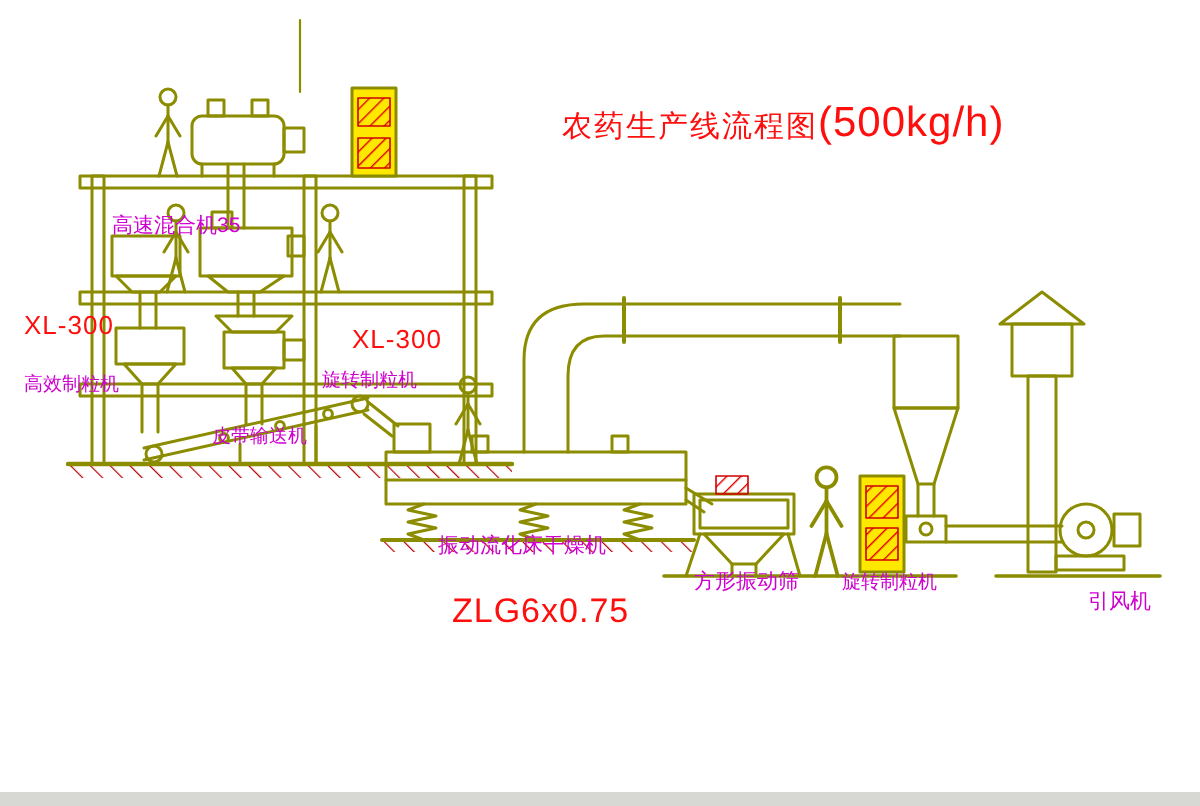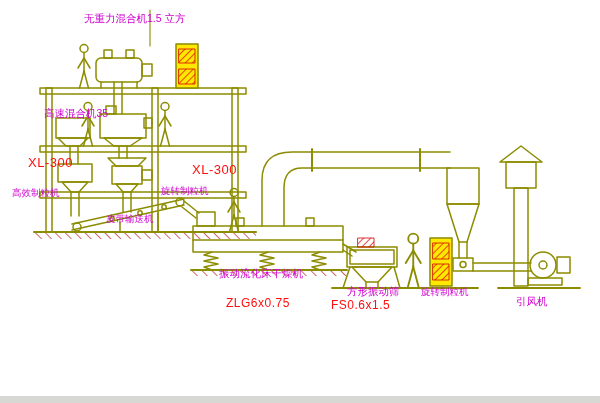--- a/index.html
+++ b/index.html
@@ -7,22 +7,22 @@
     position:relative;width:600px;height:403px;background:#ffffff;overflow:hidden;
     font-family:"Liberation Sans", sans-serif;
   }
   #drawing{position:absolute;left:0;top:0;}
   .labels{position:absolute;left:0;top:0;width:100%;height:100%;pointer-events:none;}
   .lbl{position:absolute;white-space:nowrap;line-height:1.1;}
   .magenta{color:#cf00cf;}
   .red{color:#ff0e0e;}
   .s9{font-size:9.5px;}
   .s10{font-size:10.5px;}
-  .s13{font-size:13px;letter-spacing:.5px;margin-left:16px;}
-  .s14{font-size:12px;letter-spacing:.5px;}
+  .s13{font-size:13px;letter-spacing:.5px;}
+  .s14{font-size:17px;letter-spacing:.5px;}
   .title-row{display:flex;align-items:baseline;color:#ff0e0e;}
   .t-main{font-size:15px;letter-spacing:1px;}
   .t-cap{font-size:21px;letter-spacing:.5px;}
   .window-edge{position:absolute;left:0;right:0;bottom:0;height:7px;background:#d7d7d3;}
 </style>
 </head>
 <body>
 
 <div id="stage">
 
@@ -195,36 +195,38 @@
       <use href="#personP" transform="translate(75,44)"></use>
       <use href="#personP" transform="translate(79,102)"></use>
       <use href="#personP" transform="translate(156,102)"></use>
       <use href="#personP" transform="translate(225,188)"></use>
       <use href="#personP" transform="translate(402,233) scale(1.25)"></use>
     </g>
   </svg>
 
   <div class="labels">
 
-
-    <div class="lbl magenta s10" style="left:84px;top:13px">无重力混合机1.5 立方</div>
-    <div class="lbl magenta s10" style="left:44px;top:108px">高速混合机35</div>
+    <div class="lbl title-row" style="left:281px;top:50px">
+      <span class="t-main">农药生产线流程图</span>
+        <span class="t-cap">(500kg/h)</span>
+    </div>
+
+    <div class="lbl magenta s10" style="left:56px;top:108px">高速混合机35</div>
 
     <div class="lbl red s13" style="left:12px;top:156px">XL-300</div>
     <div class="lbl magenta s9" style="left:12px;top:188px">高效制粒机</div>
 
     <div class="lbl red s13" style="left:176px;top:163px">XL-300</div>
     <div class="lbl magenta s9" style="left:161px;top:186px">旋转制粒机</div>
 
     <div class="lbl magenta s9" style="left:106px;top:214px">皮带输送机</div>
 
     <div class="lbl magenta s10" style="left:219px;top:268px">振动流化床干燥机</div>
     <div class="lbl red s14" style="left:226px;top:297px">ZLG6x0.75</div>
 
     <div class="lbl magenta s10" style="left:347px;top:286px">方形振动筛</div>
-    <div class="lbl red s14" style="left:331px;top:299px">FS0.6x1.5</div>
 
     <div class="lbl magenta s9" style="left:421px;top:287px">旋转制粒机</div>
-    <div class="lbl magenta s10" style="left:516px;top:296px">引风机</div>
+    <div class="lbl magenta s10" style="left:544px;top:296px">引风机</div>
   </div>
 
   <div class="window-edge"></div>
 </div>
 
 </body></html>

